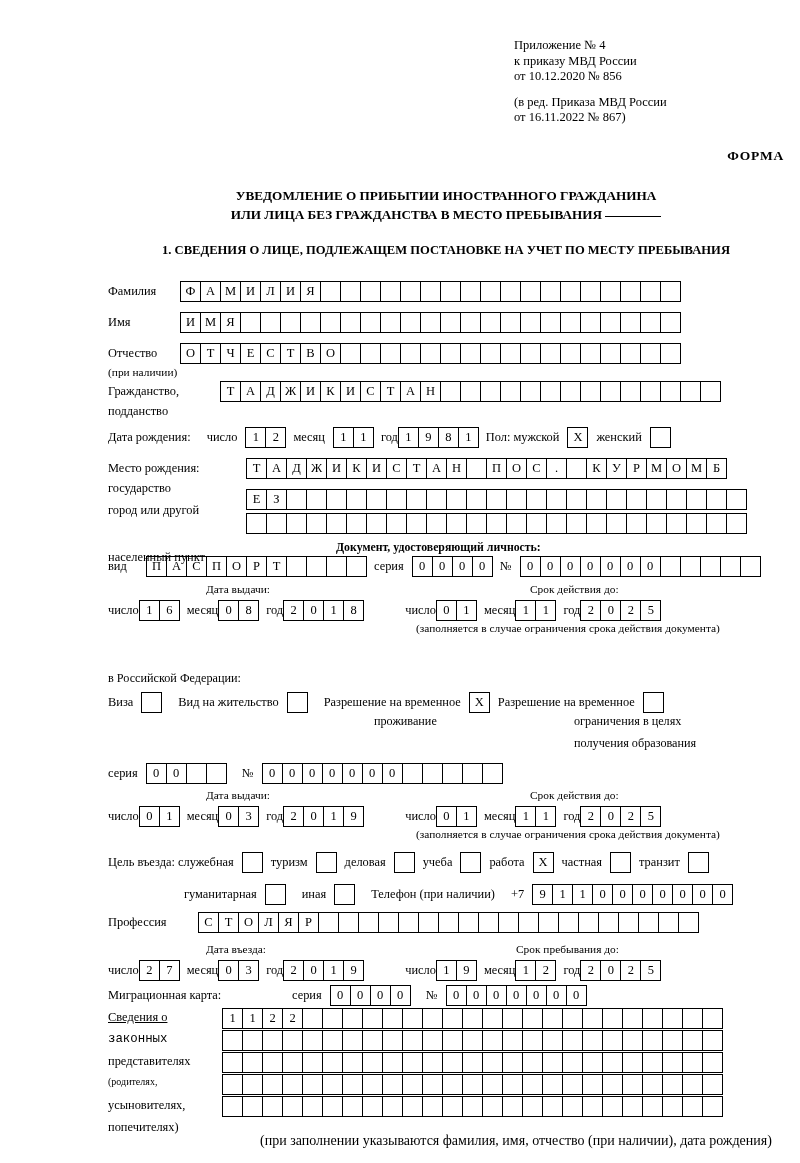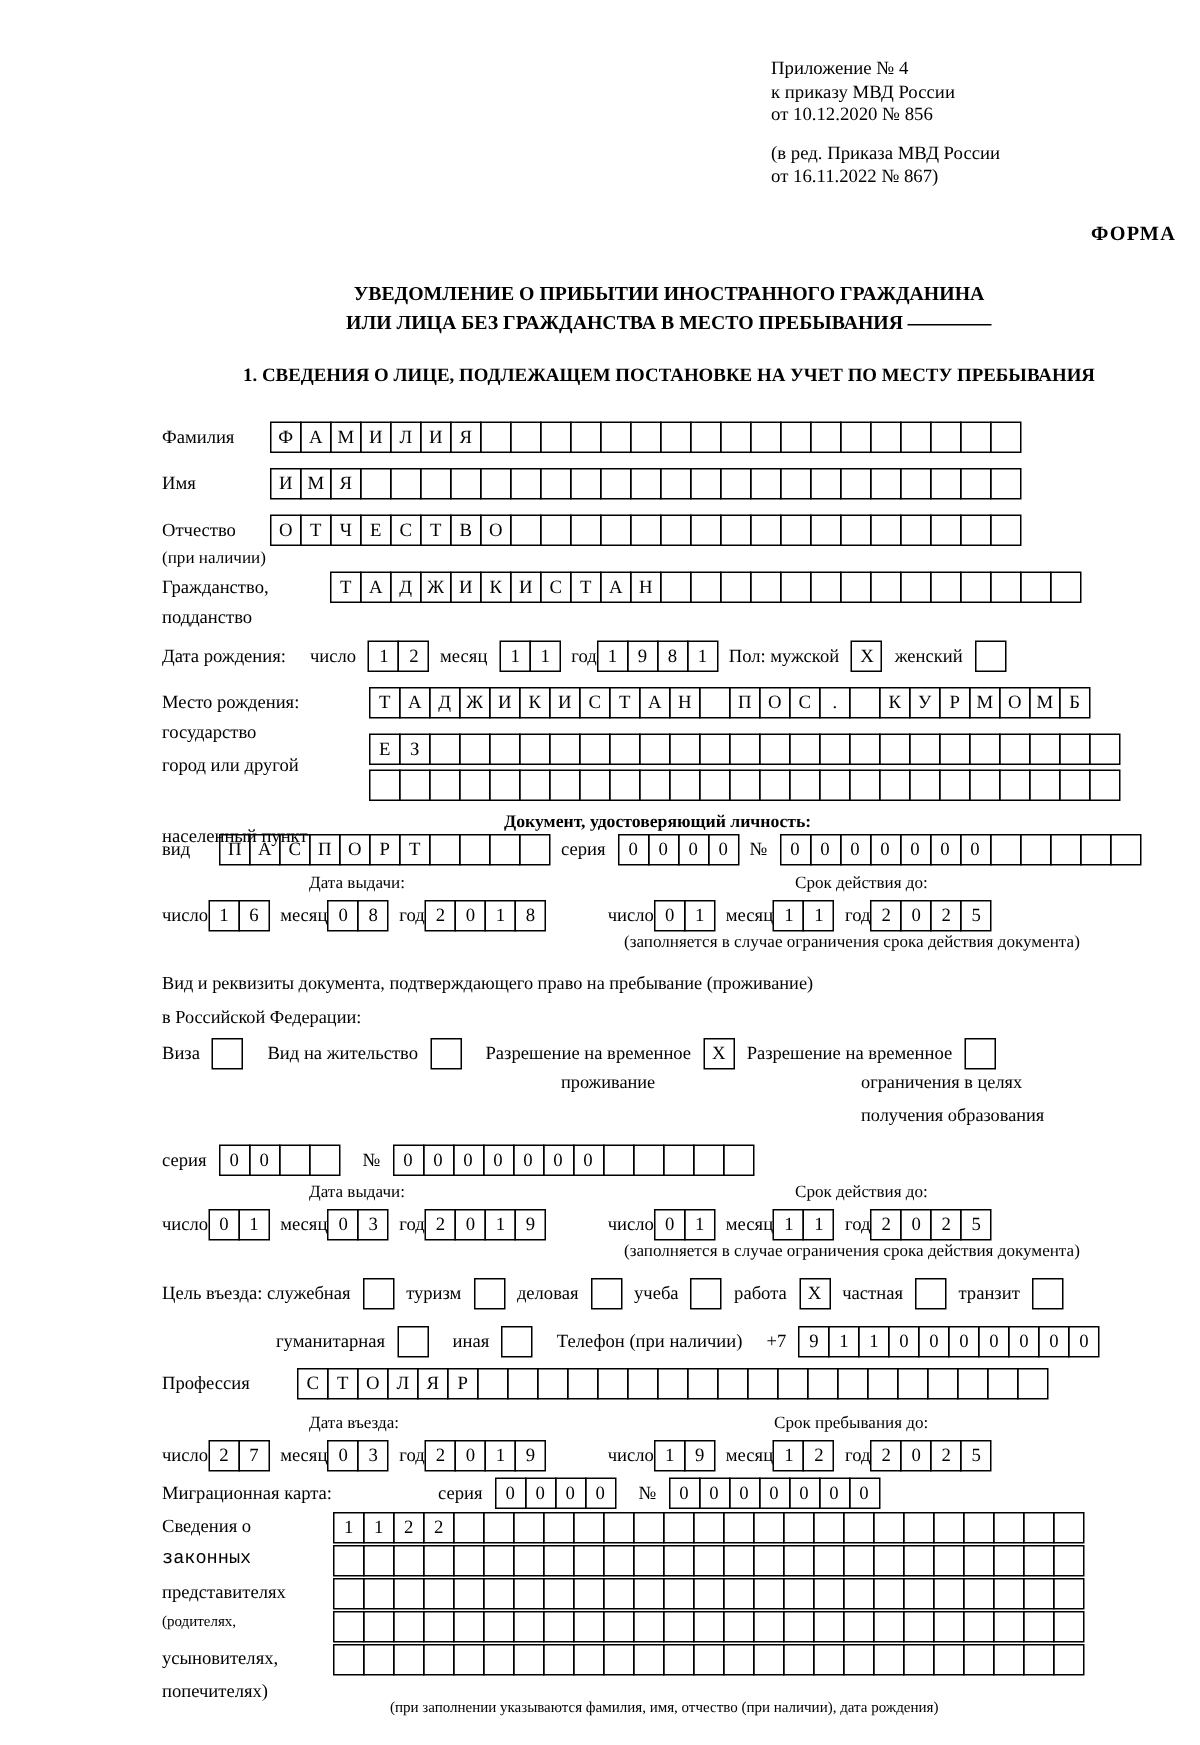--- a/index.html
+++ b/index.html
@@ -471,21 +471,20 @@
     <span class="lbl">год</span>
     <span class="boxes" id="vld-year">
         <span class="bx">2</span>
         <span class="bx">0</span>
         <span class="bx">2</span>
         <span class="bx">5</span>
       </span>
   </div>
   <div class="center-note" style="top:622px; left:370px;">(заполняется в случае ограничения срока действия документа)</div>
 
-  <div class="center-note" style="top:648px; left:62px; font-size:12.2px;">Вид и реквизиты документа, подтверждающего право на пребывание (проживание)</div>
   <div class="center-note" style="top:671px; left:62px; font-size:12.2px;">в Российской Федерации:</div>
 
   <div class="row" style="top:692px; left:62px;">
     <span class="lbl">Виза</span>
     <span class="gap"></span>
     <span class="single"></span>
     <span class="gap-lg"></span>
     <span class="lbl">Вид на жительство</span>
     <span class="gap"></span>
     <span class="single"></span>
@@ -726,21 +725,21 @@
         <span class="bx">0</span>
         <span class="bx">0</span>
         <span class="bx">0</span>
         <span class="bx">0</span>
         <span class="bx">0</span>
         <span class="bx">0</span>
         <span class="bx">0</span>
       </span>
   </div>
 
-  <div class="center-note" style="top:1010px; left:62px; font-size:12.4px;">Сведения о</div>
+  <div class="center-note" style="top:1010px; left:62px; font-size:12.4px;text-decoration:underline;">Сведения о</div>
   <div class="center-note" style="top:1032px; left:62px; font-size:12.4px;font-family:Liberation Mono, monospace;">законных</div>
   <div class="center-note" style="top:1054px; left:62px; font-size:12.4px;">представителях</div>
   <div class="center-note" style="top:1076px; left:62px; font-size:10px;">(родителях,</div>
   <div class="center-note" style="top:1098px; left:62px; font-size:12.4px;">усыновителях,</div>
   <div class="center-note" style="top:1120px; left:62px; font-size:12.4px;">попечителях)</div>
 
   <div class="row" style="top:1008px; left:176px;">
     <span class="boxes" id="rep-1">
         <span class="bx">1</span>
         <span class="bx">1</span>
@@ -879,15 +878,15 @@
         <span class="bx"></span>
         <span class="bx"></span>
         <span class="bx"></span>
         <span class="bx"></span>
         <span class="bx"></span>
         <span class="bx"></span>
         <span class="bx"></span>
       </span>
   </div>
 
-  <div class="center-note" style="top:1133px; left:214px; font-size:10px;">(при заполнении указываются фамилия, имя, отчество (при наличии), дата рождения)</div>
+  <div class="center-note" style="top:1133px; left:214px; font-size:14px;">(при заполнении указываются фамилия, имя, отчество (при наличии), дата рождения)</div>
 
 </div>
 
 </body></html>

